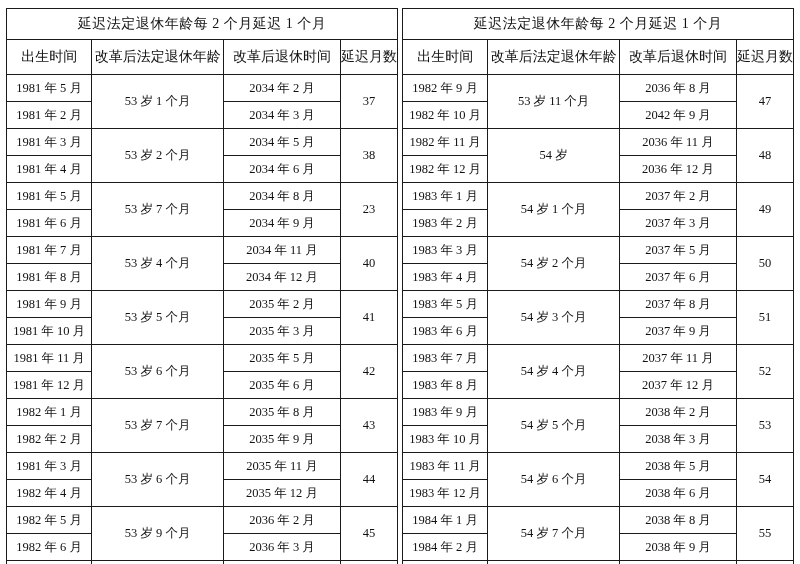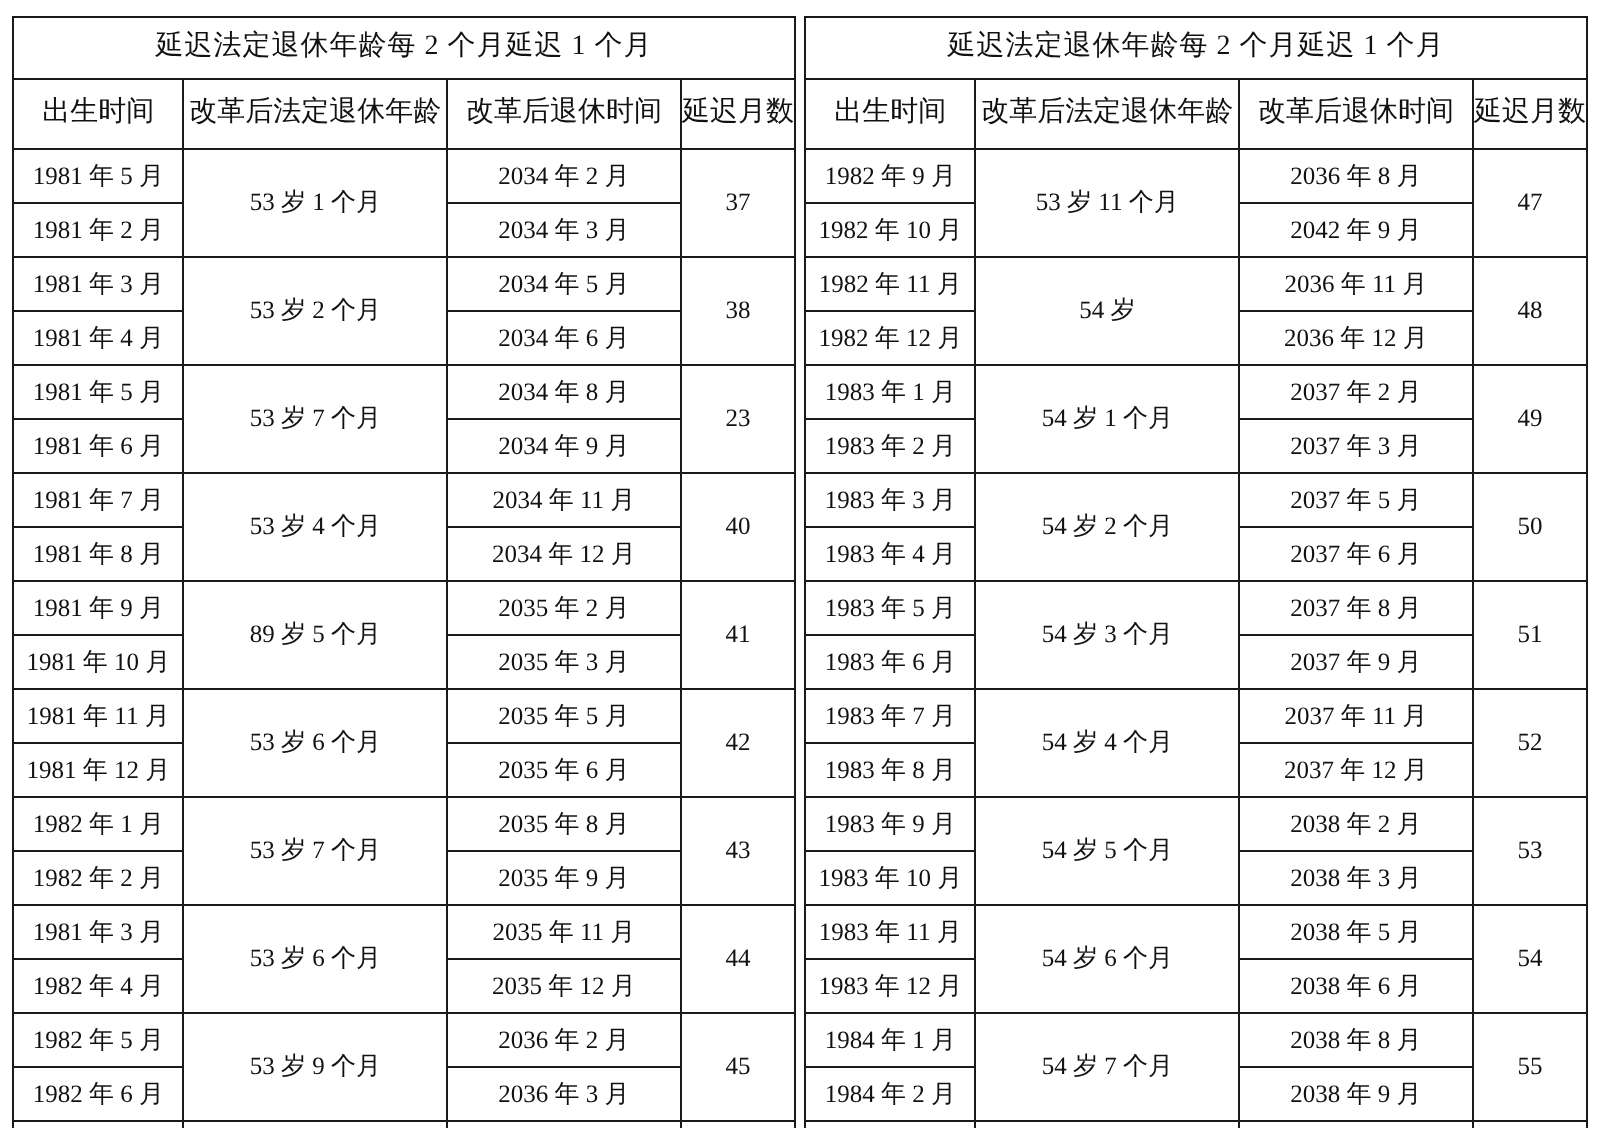--- a/index.html
+++ b/index.html
@@ -120,21 +120,21 @@
           <td class="row-cell" rowspan="2">53 岁 4 个月</td>
           <td class="row-cell">2034 年 11 月</td>
           <td class="row-cell" rowspan="2">40</td>
         </tr>
         <tr>
           <td class="row-cell">1981 年 8 月</td>
           <td class="row-cell">2034 年 12 月</td>
         </tr>
         <tr>
           <td class="row-cell">1981 年 9 月</td>
-          <td class="row-cell" rowspan="2">89 岁 5 个月</td>
+          <td class="row-cell" rowspan="2">53 岁 5 个月</td>
           <td class="row-cell">2035 年 2 月</td>
           <td class="row-cell" rowspan="2">41</td>
         </tr>
         <tr>
           <td class="row-cell">1981 年 10 月</td>
           <td class="row-cell">2035 年 3 月</td>
         </tr>
         <tr>
           <td class="row-cell">1981 年 11 月</td>
           <td class="row-cell" rowspan="2">53 岁 6 个月</td>

